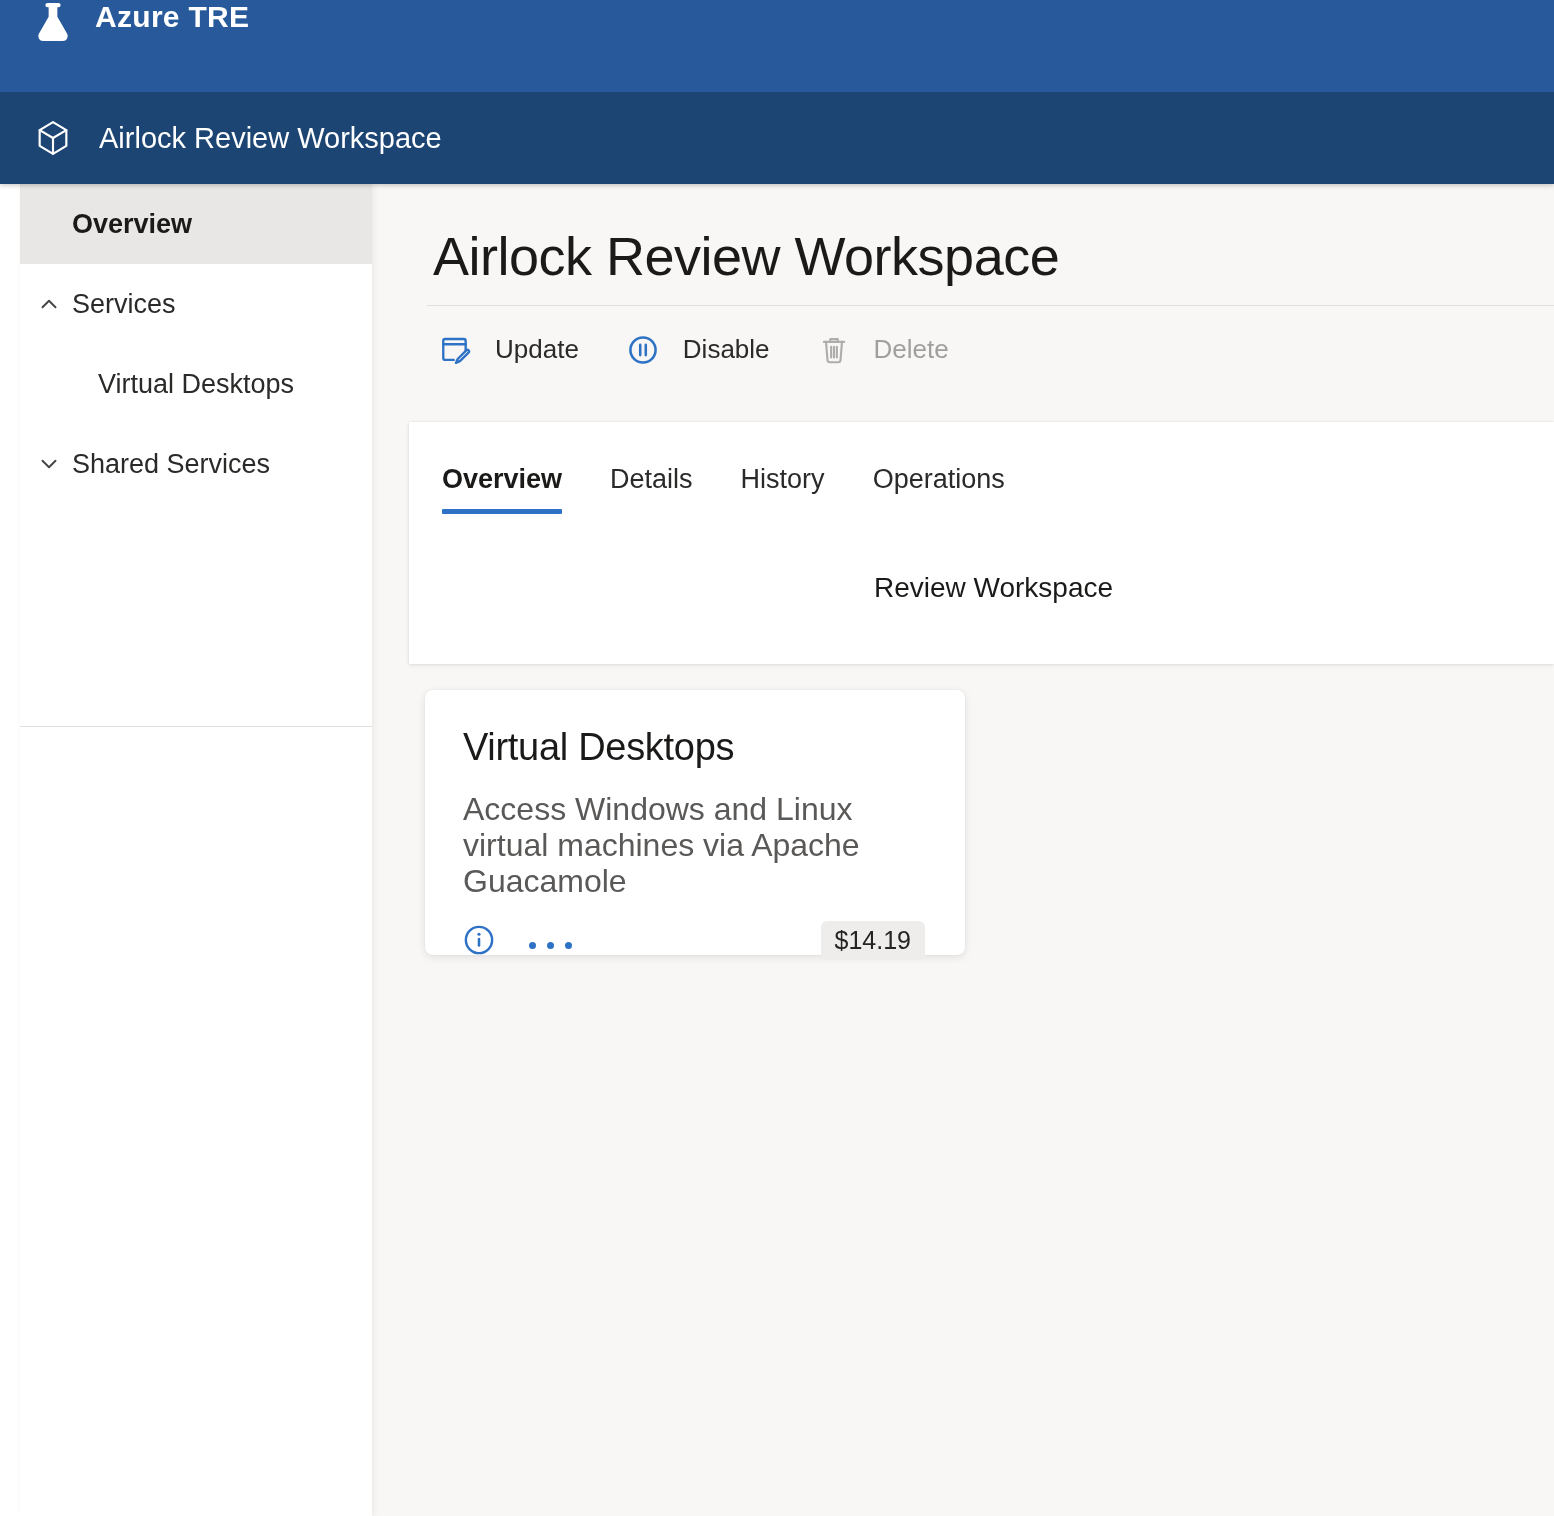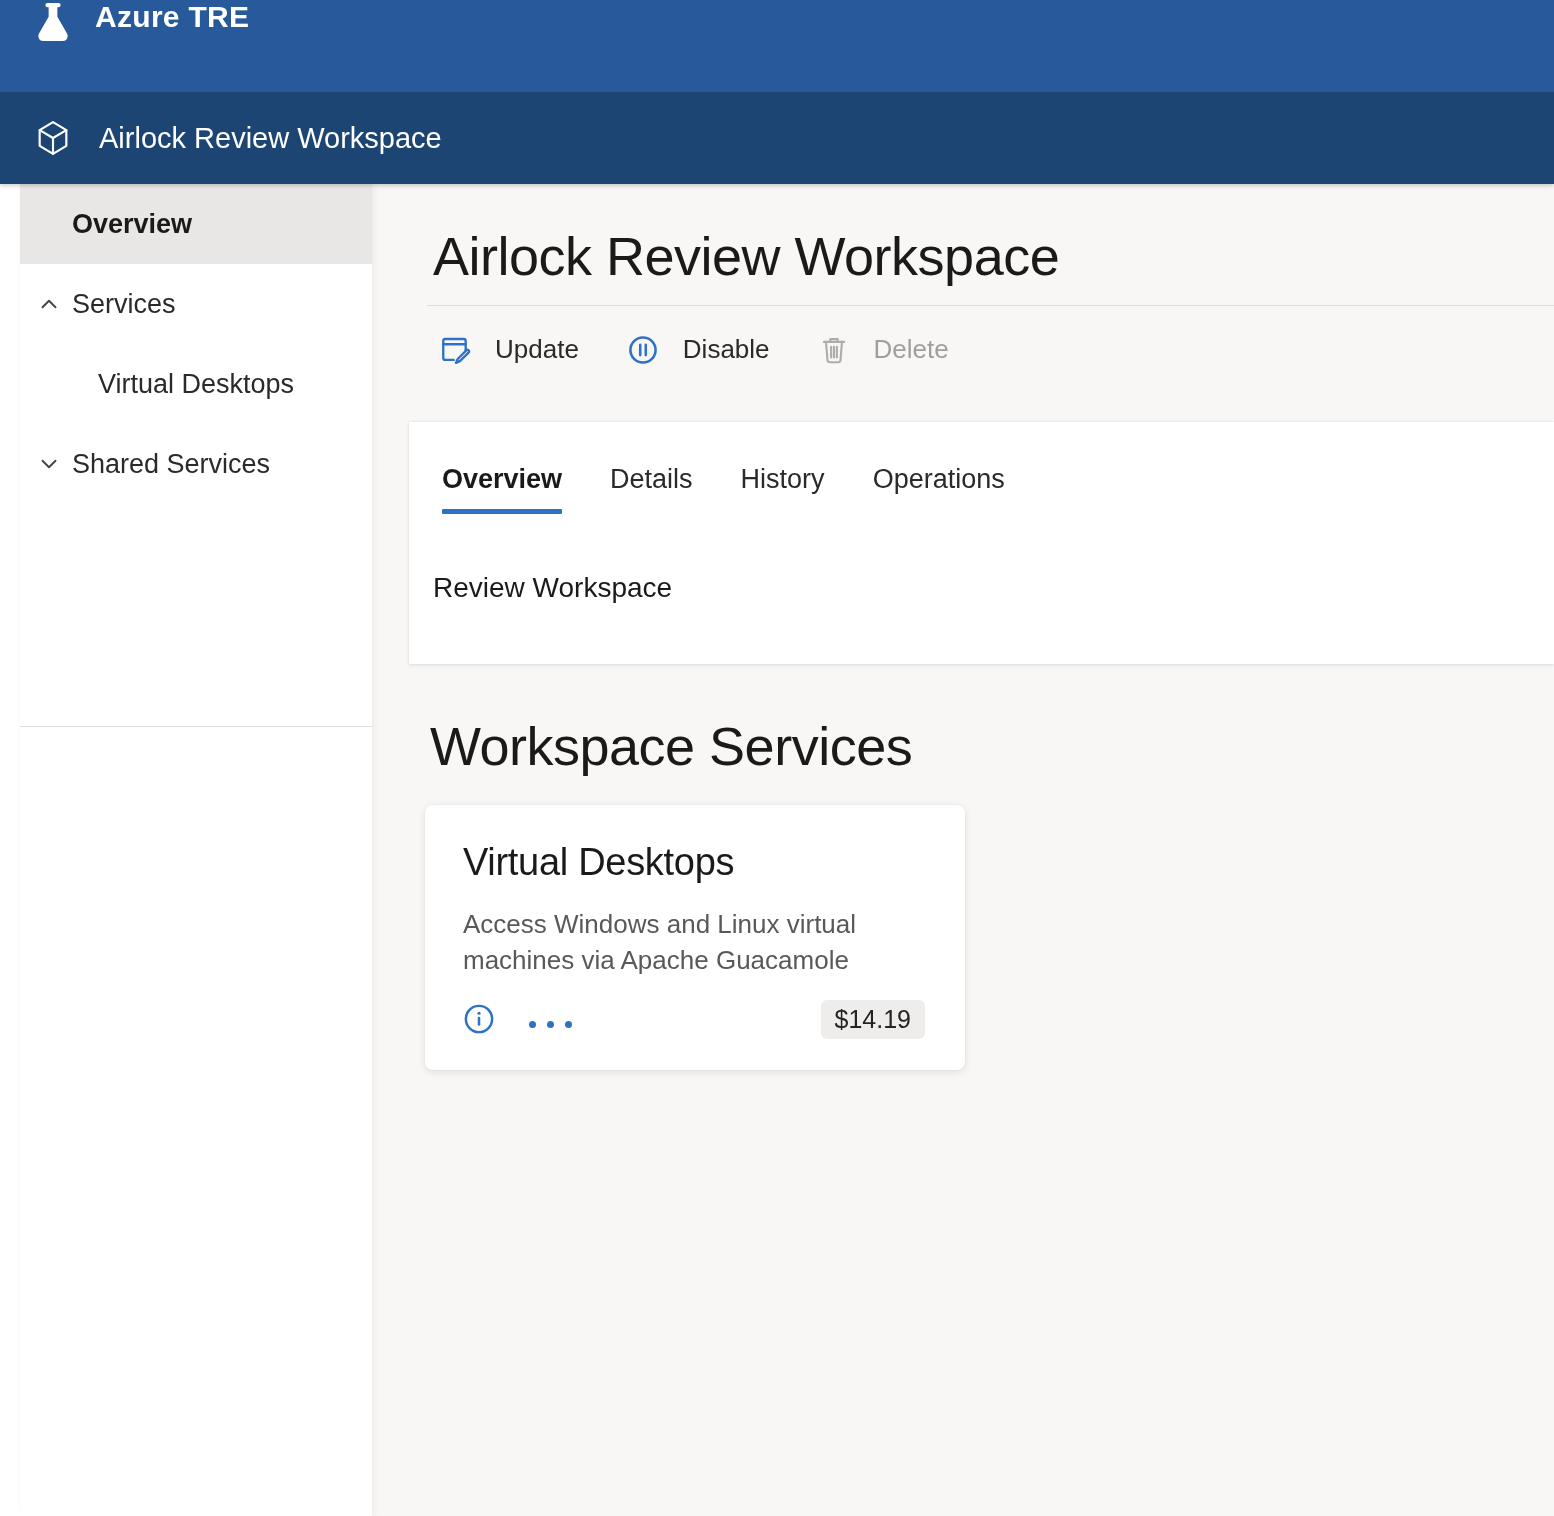--- a/index.html
+++ b/index.html
@@ -117,41 +117,41 @@
   .tabs{display:flex;gap:48px;margin-left:9px;}
   .tab{
     position:relative;padding-bottom:19px;cursor:pointer;
     font-size:27px;color:#2B2A29;
   }
   .tab.active{font-weight:700;color:#1B1A19;}
   .tab .tab-underline{
     position:absolute;left:0;right:0;bottom:0;height:5px;
     background:var(--accent);border-radius:1px;
   }
-  .panel-text{margin-top:58px;font-size:28px;color:#1B1A19;}
+  .panel-text{margin-top:58px;font-size:28px;color:#1B1A19;text-align:center;}
 
   
   h2.section-title{
     margin:50px 0 0 -3px;
     font-size:54px;font-weight:400;color:#1B1A19;
     letter-spacing:-.5px;line-height:1.2;
   }
   .service-card{
     margin:26px 0 0 -8px;
     width:540px;height:265px;
     background:#fff;border-radius:8px;
     box-shadow:0 2px 8px rgba(0,0,0,.10),0 0 2px rgba(0,0,0,.05);
     padding:36px 40px 26px 38px;
     cursor:pointer;
   }
   .service-card h3{
     font-size:38px;font-weight:400;color:#1B1A19;letter-spacing:-.3px;
   }
   .service-card .desc{
-    margin-top:22px;font-size:26px;line-height:36px;color:var(--muted-text);
+    margin-top:22px;font-size:32px;line-height:36px;color:var(--muted-text);
   }
   .card-footer{margin-top:22px;display:flex;align-items:center;}
   .card-footer .info{width:32px;height:32px;display:inline-flex;cursor:pointer;}
   .card-footer .more{
     margin-left:34px;display:inline-flex;gap:11px;align-items:center;cursor:pointer;
     padding-top:10px;
   }
   .card-footer .more i{
     width:7px;height:7px;border-radius:50%;background:var(--accent);display:block;
   }
@@ -275,21 +275,20 @@
           <div class="tab">
             <span>History</span>
           </div>
           <div class="tab">
             <span>Operations</span>
           </div>
         </div>
         <p class="panel-text">Review Workspace</p>
       </section>
 
-      <h2 class="section-title">Workspace Services</h2>
 
       <div class="service-card">
         <h3>Virtual Desktops</h3>
         <p class="desc">Access Windows and Linux virtual machines via Apache Guacamole</p>
         <div class="card-footer">
           <span class="info">
             <svg width="32" height="32" viewBox="0 0 30 30">
               <circle cx="15" cy="15" r="12.3" fill="none" stroke="#2E72C6" stroke-width="2.3"></circle>
               <circle cx="15" cy="9.6" r="1.5" fill="#2E72C6"></circle>
               <rect x="13.8" y="12.8" width="2.4" height="8.6" rx="1.2" fill="#2E72C6"></rect>

